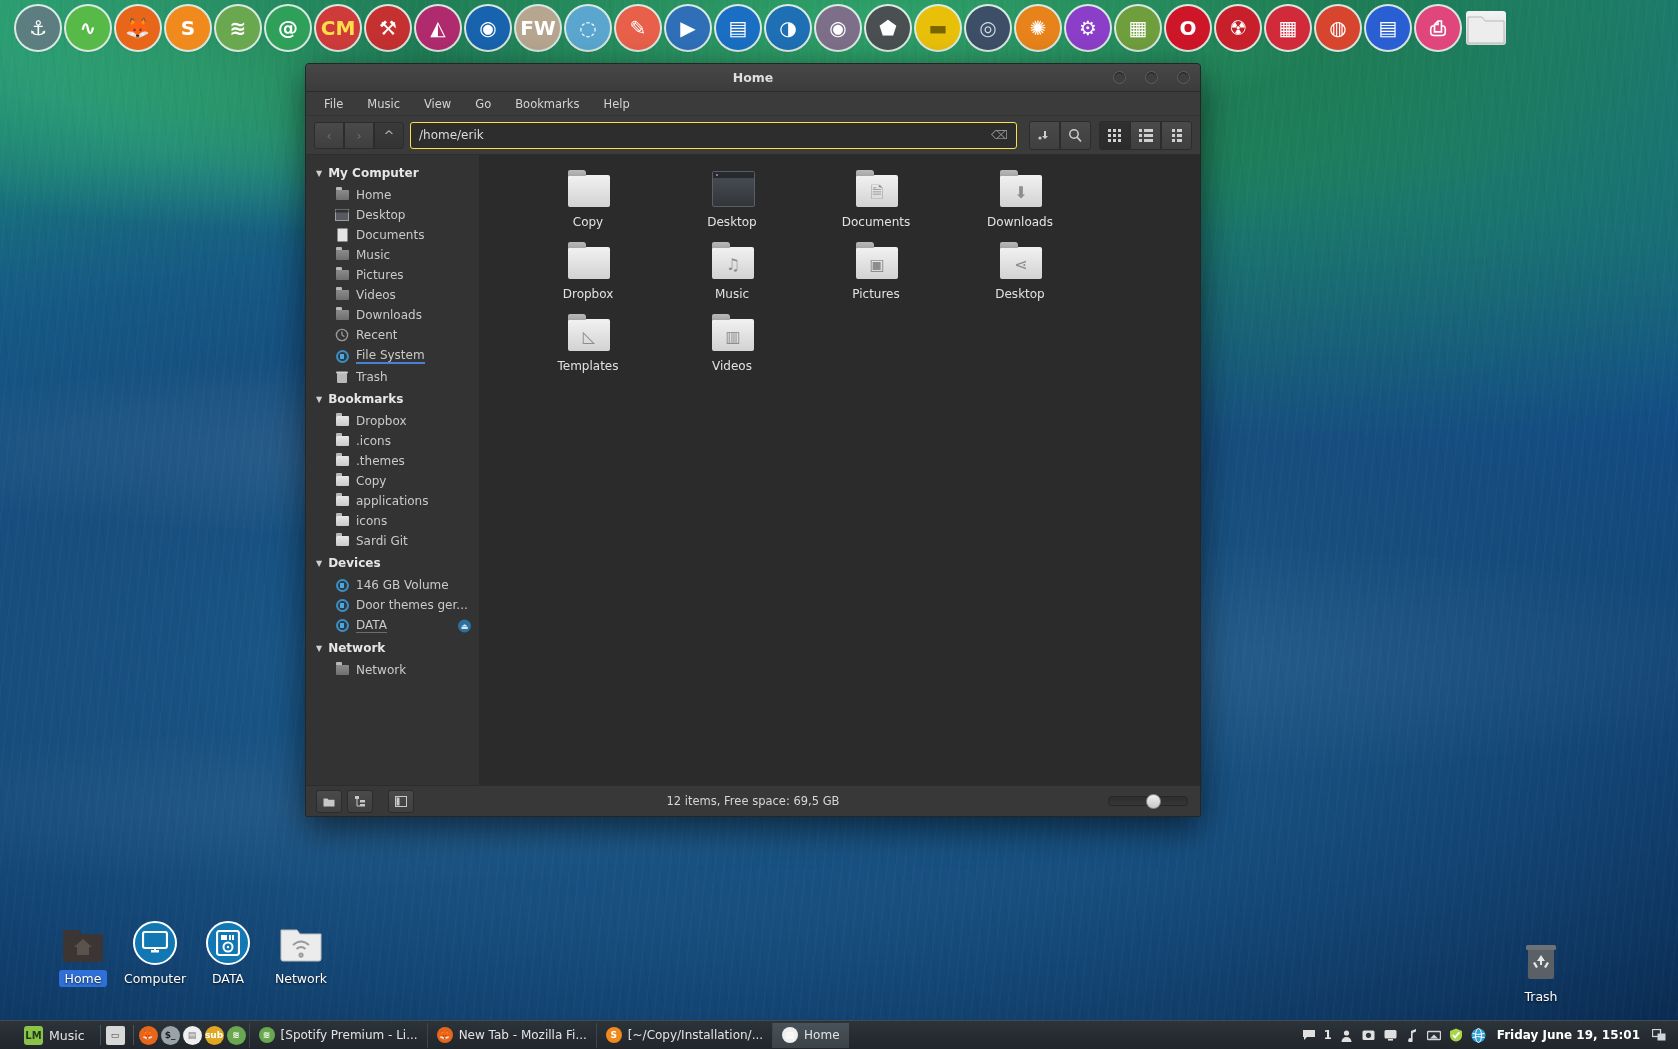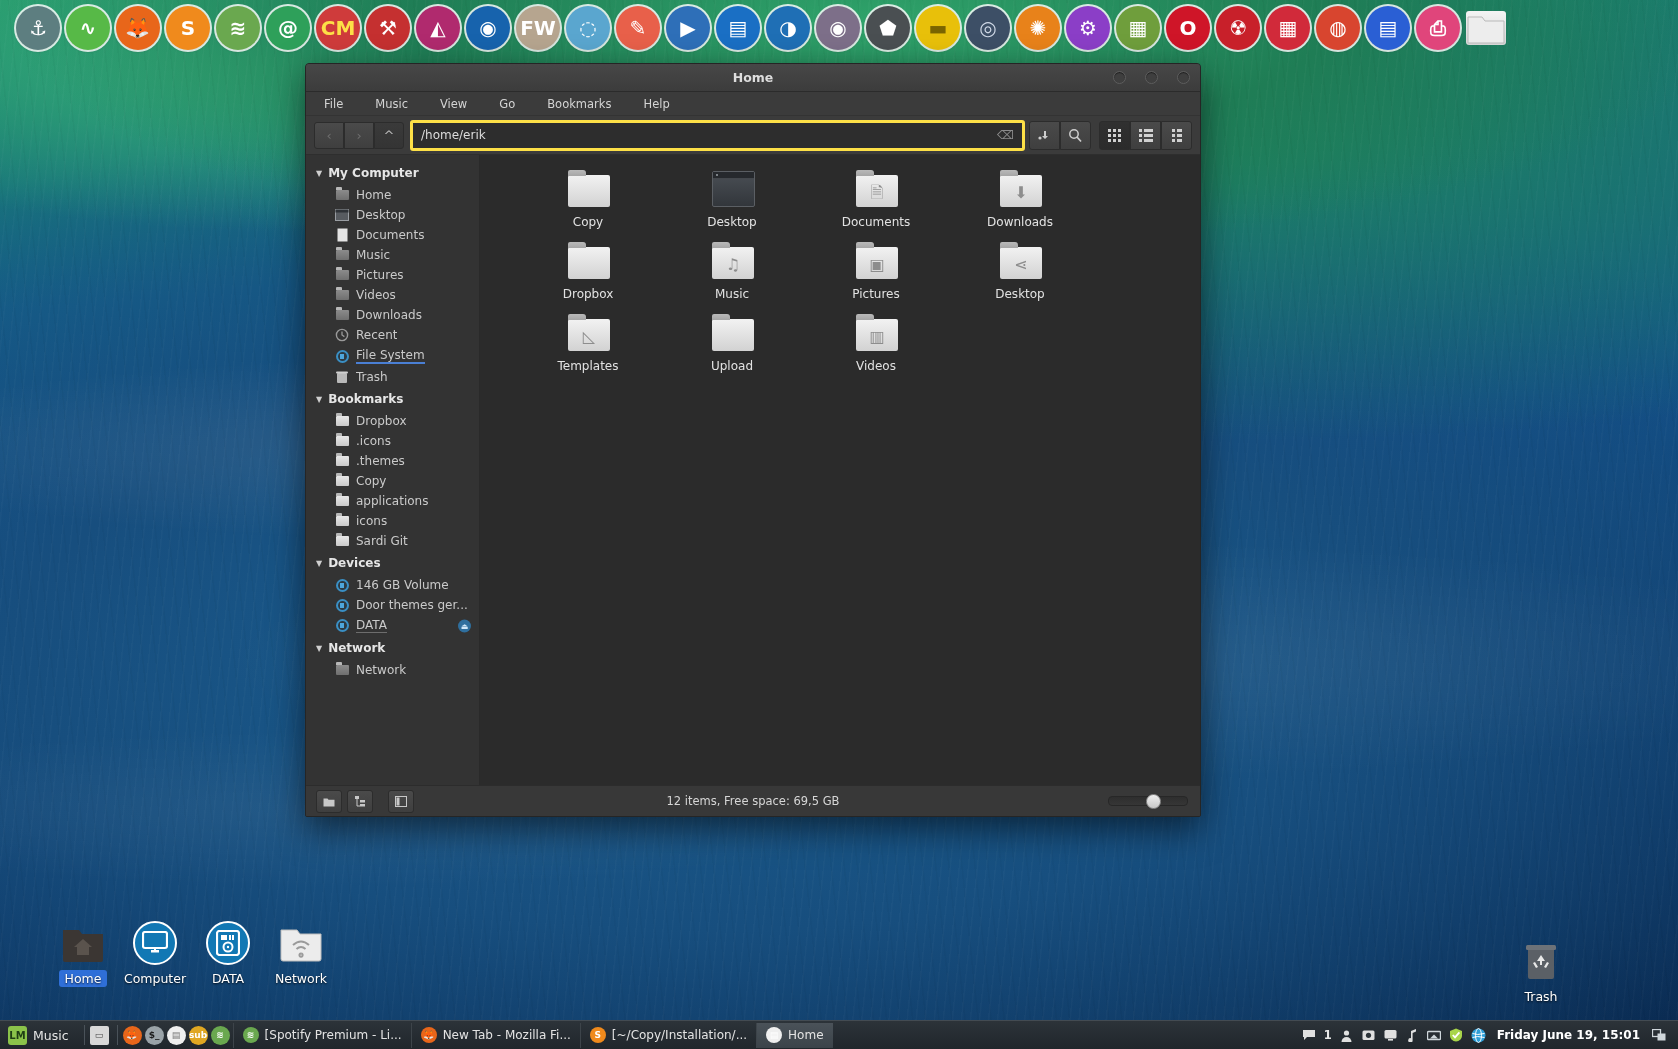--- a/index.html
+++ b/index.html
@@ -48,35 +48,35 @@
     box-shadow:0 12px 34px rgba(0,0,0,.55);overflow:hidden;
     display:flex;flex-direction:column;}
   #titlebar{height:27px;background:linear-gradient(#474747,#3c3c3c);border-bottom:1px solid #2b2b2b;
     position:relative;flex:0 0 auto;}
   #title-text{position:absolute;left:0;right:0;top:0;height:27px;line-height:27px;text-align:center;
     color:#dedede;font-size:12.5px;font-weight:bold;}
   .wbtns{position:absolute;right:10px;top:0;height:27px;display:flex;align-items:center;gap:19px;}
   .wbtn{width:11px;height:11px;border-radius:50%;background:#3f3f3f;
     border:1px solid #5d5d5d;box-shadow:inset 0 1px 1px rgba(0,0,0,.5);}
 
-  #menubar{height:23px;background:#3b3b3b;display:flex;align-items:center;padding-left:10px;gap:16px;
+  #menubar{height:23px;background:#3b3b3b;display:flex;align-items:center;padding-left:10px;gap:8px;
     border-bottom:1px solid #333;flex:0 0 auto;text-align:right;}
   .menu-item{color:#d4d4d4;font-size:11.5px;padding:3px 8px;border-radius:2px;}
 
   #toolbar{height:38px;background:#3b3b3b;display:flex;align-items:center;padding:0 8px;gap:0;
     border-bottom:1px solid #2e2e2e;flex:0 0 auto;}
   .nav-group{display:flex;margin-right:6px;}
   .tb-btn{width:28px;height:25px;background:linear-gradient(#4a4a4a,#3f3f3f);border:1px solid #2c2c2c;
     display:flex;align-items:center;justify-content:center;color:#b9b9b9;font-size:13px;}
   .tb-btn:first-child{border-radius:3px 0 0 3px;}
   .tb-btn:last-child{border-radius:0 3px 3px 0;}
   .tb-btn.dis{color:#6f6f6f;}
   .tb-btn.act{background:linear-gradient(#3a3a3a,#343434);}
-  #pathbar{flex:1 1 auto;height:25px;background:#2d2d2d;border:3px solid #fde047;border-radius:3px;
-    display:flex;align-items:center;padding:0 8px;margin-right:4px;}
+  #pathbar{flex:1 1 auto;height:25px;background:#2d2d2d;border:1px solid #fde047;border-radius:3px;
+    display:flex;align-items:center;padding:0 8px;margin-right:12px;}
   #pathtext{flex:1 1 auto;color:#dcdcdc;font-size:12px;}
   #pathclear{color:#8b8b8b;font-size:12px;}
   .tb-group{display:flex;margin-left:0;}
   .tb-group.sep{margin-left:8px;}
   .vbtn{width:29px;height:27px;background:linear-gradient(#4a4a4a,#3f3f3f);border:1px solid #2c2c2c;
     display:flex;align-items:center;justify-content:center;color:#cdcdcd;}
   .vbtn:first-child{border-radius:3px 0 0 3px;}
   .vbtn:last-child{border-radius:0 3px 3px 0;}
   .vbtn.active{background:linear-gradient(#303030,#2b2b2b);}
   .dots{display:grid;grid-template-columns:repeat(3,3px);grid-gap:2px;}
@@ -142,21 +142,21 @@
   .desk-icon .dl.sel{background:#2f6fd8;}
   .circ-icon{width:44px;height:44px;border-radius:50%;background:#1278b4;
     border:2.5px solid #ffffff;box-sizing:border-box;display:flex;align-items:center;justify-content:center;color:#fff;}
 
   
   #taskbar{position:absolute;left:0;bottom:0;width:1678px;height:29px;
     background:linear-gradient(#2c3339,#20262b);border-top:1px solid #434b52;display:flex;align-items:center;
     box-sizing:border-box;padding:0 4px;}
   #menu-btn{display:flex;align-items:center;gap:6px;padding:0 10px 0 4px;height:25px;color:#e6e6e6;font-size:12.5px;}
   .mint{width:19px;height:19px;border-radius:3px;background:#8bc34a;color:#1f3d14;font-size:10px;font-weight:bold;
-    display:flex;align-items:center;justify-content:center;}
+    display:flex;align-items:center;justify-content:center;margin-left:16px;}
   .tb-sep{width:1px;height:20px;background:#4a5259;margin:0 5px;}
   .launcher{width:19px;height:19px;border-radius:50%;display:flex;align-items:center;justify-content:center;
     color:#fff;font-size:9px;font-weight:bold;margin-right:3px;flex:0 0 auto;}
   .task{height:25px;display:flex;align-items:center;gap:6px;padding:0 9px;color:#e3e3e3;font-size:12px;
     border-left:1px solid #3d444a;max-width:210px;}
   .task.active{background:linear-gradient(#4a5259,#3b4349);}
   .task .tlabel{white-space:nowrap;overflow:hidden;text-overflow:ellipsis;}
   .task .tico{width:16px;height:16px;border-radius:50%;display:flex;align-items:center;justify-content:center;
     color:#fff;font-size:9px;font-weight:bold;flex:0 0 auto;}
   #tray{margin-left:auto;display:flex;align-items:center;gap:7px;padding-right:8px;color:#e8e8e8;font-size:11.5px;}
@@ -585,26 +585,20 @@
           <div class="fitem">
             <span class="ficon">
               <span class="folder">
                 <span class="fg">◺</span>
               </span>
             </span>
             <span class="flabel">Templates</span>
           </div>
           <div class="fitem">
             <span class="ficon">
-              <span class="folder"></span>
-            </span>
-            <span class="flabel">Upload</span>
-          </div>
-          <div class="fitem">
-            <span class="ficon">
               <span class="folder">
                 <span class="fg">▥</span>
               </span>
             </span>
             <span class="flabel">Videos</span>
           </div>
         </div>
     </div>
   </div>
 

